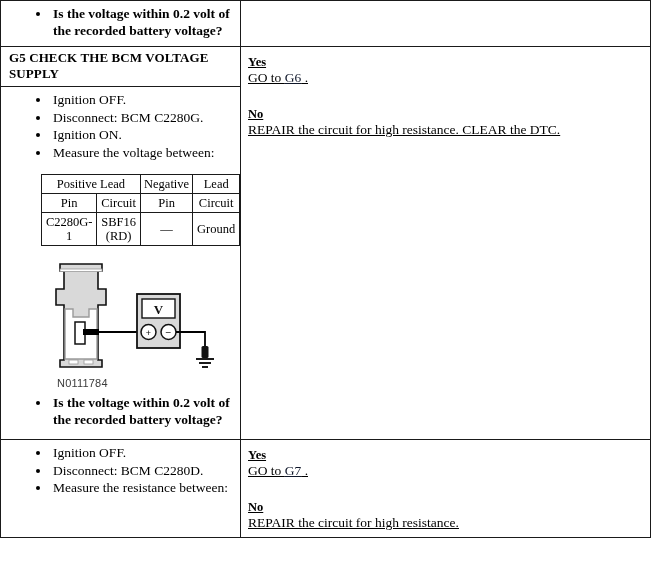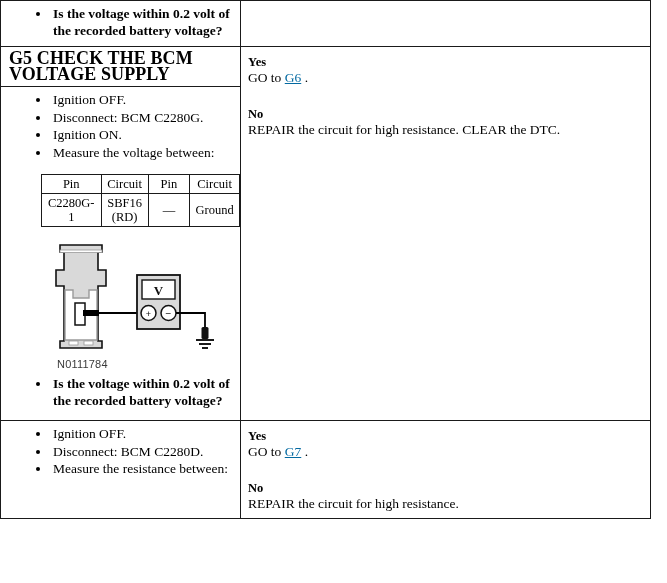--- a/index.html
+++ b/index.html
@@ -32,21 +32,21 @@
     border: 1px solid #1a1a1a;
     vertical-align: top;
     padding: 0;
   }
   td.col-left   { width: 239px; }
   td.col-right  { width: 409px; }
 
   
   .step-title {
     font-weight: bold;
-    font-size: 18px;
+    font-size: 13px;
     line-height: 16px;
     padding: 3px 4px 4px 8px;
     letter-spacing: .1px;
   }
 
   
   ul.steps {
     margin: 0;
     padding: 5px 6px 6px 34px;
     list-style-type: disc;
@@ -60,32 +60,33 @@
   ul.steps.bold-q li {
     font-weight: bold;
   }
   ul.steps b { font-weight: normal; }
 
   
   .answers {
     padding: 8px 6px 6px 7px;
     font-size: 13.5px;
     line-height: 15.5px;
+    text-decoration: underline;
   }
   .answers .ans-label {
     font-weight: bold;
     font-size: 12.5px;
     line-height: 15px;
   }
   .answers .ans-text {
     line-height: 16px;
   }
   .answers .ans-block + .ans-block { margin-top: 21px; }
   a.xref {
-    color: #0369a1;
+    color: #0f172a;
     text-decoration: underline;
   }
 
   
   .meas-wrap {
     padding: 6px 0 2px 40px;
   }
   table.meas {
     border-collapse: collapse;
     table-layout: fixed;
@@ -156,20 +157,25 @@
                     <li>Disconnect: BCM C2280G.</li>
                     <li>Ignition ON.</li>
                     <li>
                       <span>Measure the </span><b>voltage</b><span> between:</span>
                     </li>
                   </ul>
 
                   <div class="meas-wrap">
                     <table class="meas">
                       <tbody>
+                        <tr>
+                          <td colspan="2" class="mw1">Positive Lead</td>
+                          <td class="mw3">Negative</td>
+                          <td class="mw4">Lead</td>
+                        </tr>
                         <tr>
                           <td class="mw1">Pin</td>
                           <td class="mw2">Circuit</td>
                           <td class="mw3">Pin</td>
                           <td class="mw4">Circuit</td>
                         </tr>
                         <tr>
                           <td class="mw1">C2280G-1</td>
                           <td class="mw2">SBF16 (RD)</td>
                           <td class="mw3">—</td>

